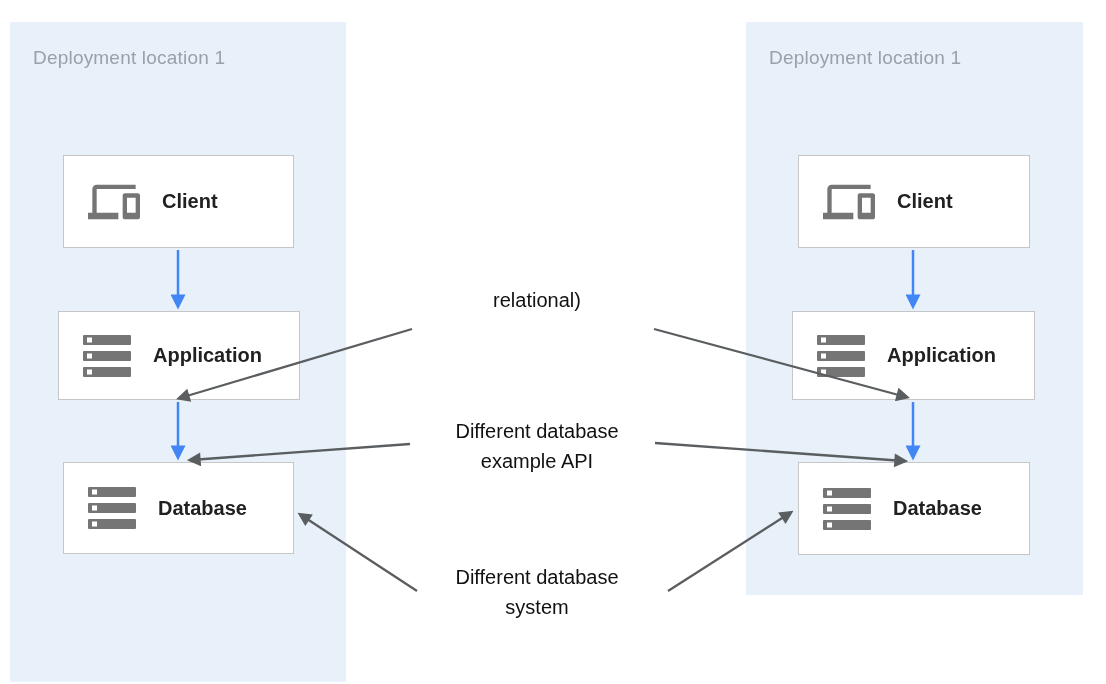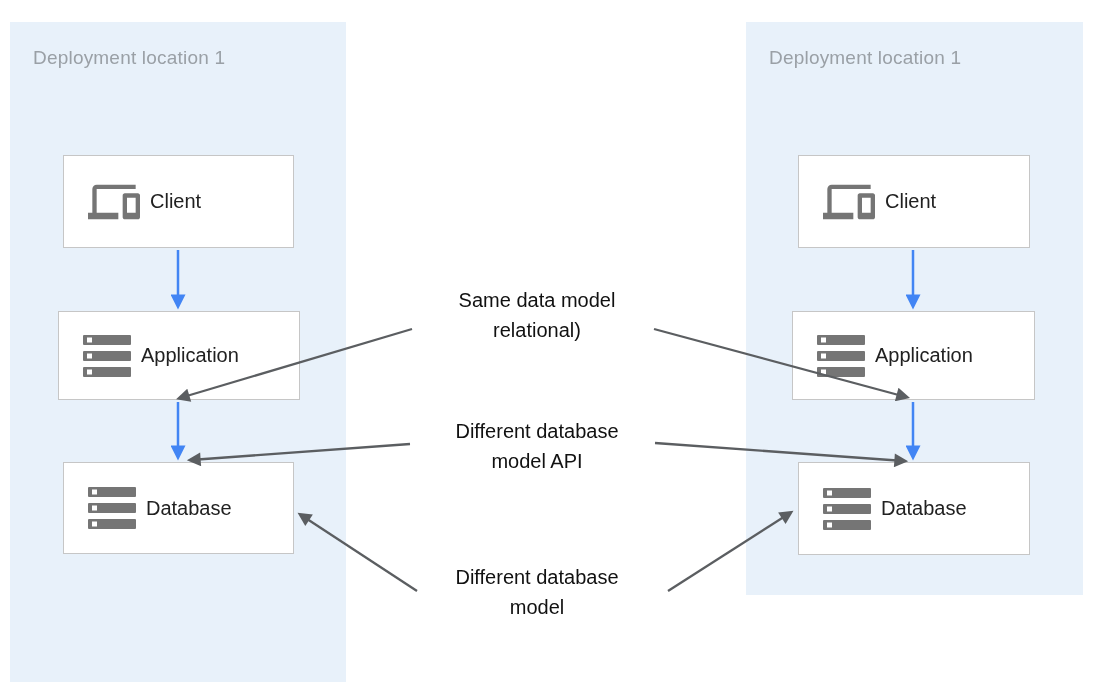--- a/index.html
+++ b/index.html
@@ -13,22 +13,22 @@
     --flow-arrow-blue:#4285F4;
     --annotation-arrow-gray:#5B5E61;
   }
   *{margin:0;padding:0;box-sizing:border-box;}
   body{background:#fff;font-family:"Liberation Sans", sans-serif;}
   .stage{position:relative;width:1106px;height:684px;background:#fff;overflow:hidden;}
   .panel{position:absolute;background:var(--panel-background);}
   .panel-left{left:10px;top:22px;width:336px;height:660px;}
   .panel-right{left:746px;top:22px;width:337px;height:573px;}
   .panel-title{position:absolute;top:25px;left:23px;font-size:19px;color:var(--panel-title-gray);letter-spacing:.2px;white-space:nowrap;}
-  .node{position:absolute;display:flex;align-items:center;gap:8px;padding-left:22px;
-        background:var(--box-background);border:1px solid var(--box-border);}
+  .node{position:absolute;display:flex;align-items:center;gap:20px;padding-left:22px;
+        background:var(--box-background);border:1px solid var(--box-border);font-weight:bold;}
   .node-label{font-size:20px;color:var(--label-text);white-space:nowrap;}
   .icon{flex:0 0 auto;display:block;}
   .icon-devices{fill:var(--icon-gray);}
   .srv-bar{fill:var(--icon-gray);}
   .srv-dot{fill:#fff;}
   
   #l-client{left:63px;top:155px;width:231px;height:93px;}
   #l-app{left:58px;top:311px;width:242px;height:89px;}
   #l-db{left:63px;top:462px;width:231px;height:92px;}
   #r-client{left:798px;top:155px;width:232px;height:93px;}
@@ -116,30 +116,29 @@
         <rect class="srv-dot" x="6" y="3.5" width="5" height="5"></rect>
       <rect class="srv-bar" x="2" y="17" width="48" height="10" rx="1"></rect>
         <rect class="srv-dot" x="6" y="19.5" width="5" height="5"></rect>
       <rect class="srv-bar" x="2" y="33" width="48" height="10" rx="1"></rect>
         <rect class="srv-dot" x="6" y="35.5" width="5" height="5"></rect>
     </svg>
     <span class="node-label">Database</span>
   </div>
 
   <div class="annotation" id="ann-model">
-    <div>Same data model</div>
     <div>relational)</div>
   </div>
   <div class="annotation" id="ann-api">
     <div>Different database</div>
-    <div>model API</div>
+    <div>example API</div>
   </div>
   <div class="annotation" id="ann-system">
     <div>Different database</div>
-    <div>model</div>
+    <div>system</div>
   </div>
 
   <svg class="connectors" width="1106" height="684" viewBox="0 0 1106 684" aria-hidden="true">
     <defs>
       <marker id="blue-head" viewBox="0 0 10 10" refX="7" refY="5" markerWidth="7" markerHeight="6" orient="auto">
         <path class="head-blue" d="M0 0 L10 5 L0 10 Z"></path>
       </marker>
       <marker id="gray-head" viewBox="0 0 10 10" refX="7" refY="5" markerWidth="8" markerHeight="6" orient="auto">
         <path class="head-gray" d="M0 0 L10 5 L0 10 Z"></path>
       </marker>

